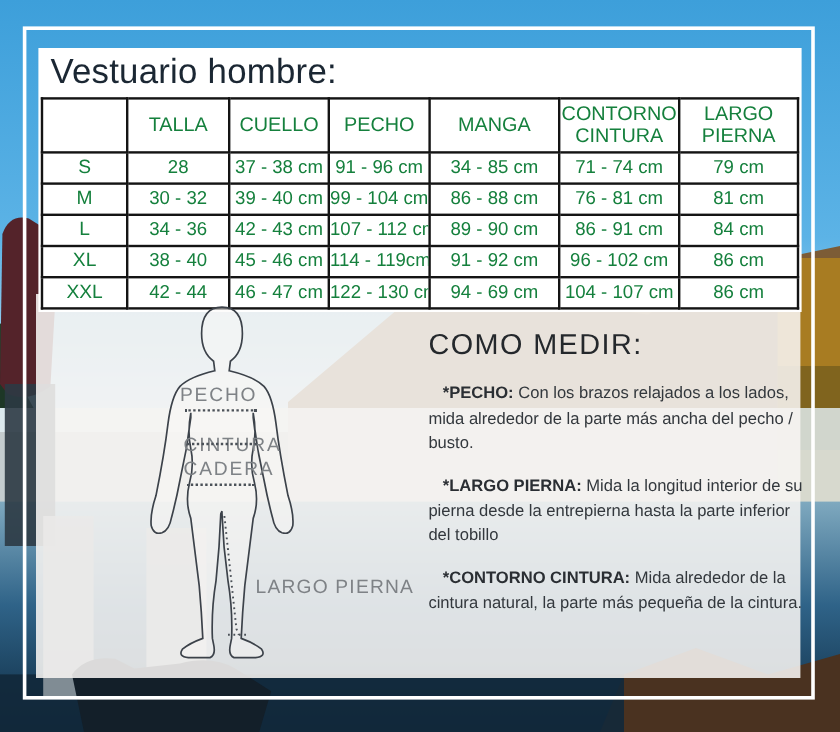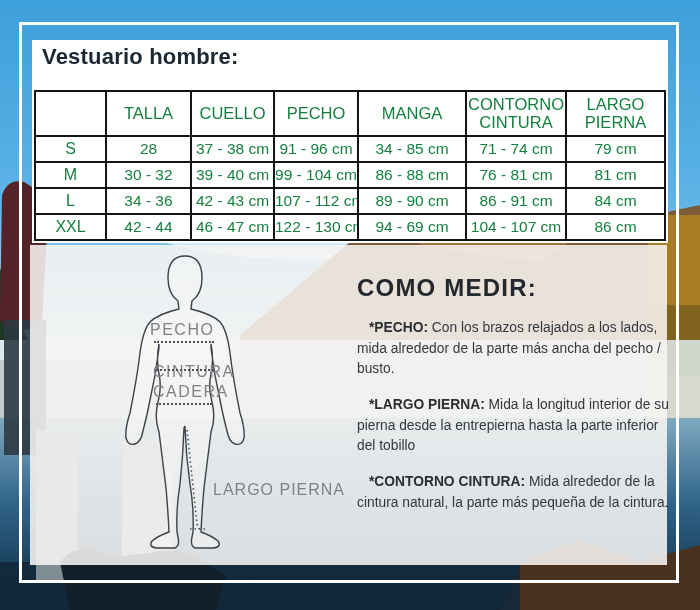--- a/index.html
+++ b/index.html
@@ -15,21 +15,21 @@
   }
   .frame{
     position:absolute;left:19px;top:22px;width:660px;height:561px;
     border:3px solid #ffffff;box-sizing:border-box;z-index:2;pointer-events:none;
   }
   .panel{
     position:absolute;left:32px;top:40px;width:636px;z-index:3;
     background:#ffffff;padding-bottom:2px;
   }
   .title{
-    margin:4px 0 20px 10px;font-size:22px;font-weight:700;color:#1b2733;
+    margin:4px 0 4px 10px;font-size:29px;font-weight:400;color:#1b2733;
     letter-spacing:.2px;
   }
   table.sizes{
     border-collapse:collapse;table-layout:fixed;width:630px;margin:0 auto;
     color:#15803d;
   }
   table.sizes th,table.sizes td{
     border:2px solid #141414;text-align:center;vertical-align:middle;
     font-weight:400;overflow:hidden;white-space:nowrap;
   }
@@ -44,21 +44,21 @@
   .diagram svg{position:absolute;left:0;top:0;}
   .dlbl{
     position:absolute;color:#7e8286;font-size:16px;letter-spacing:1.5px;
     line-height:1;white-space:nowrap;
   }
   .dots{position:absolute;height:0;border-top:2px dotted #4b5158;}
 
   
   .measure{position:absolute;left:357px;top:274px;width:318px;z-index:3;color:#33383d;}
   .measure h2{
-    margin:0 0 16px 0;font-size:24px;font-weight:700;color:#24282c;
+    margin:0 0 16px 0;font-size:24px;font-weight:400;color:#24282c;
     letter-spacing:1.2px;
   }
   .measure p{margin:0 0 15px 0;font-size:13.8px;line-height:1.5;}
   .measure b{font-weight:700;color:#2a2e33;margin-left:12px;}
 </style>
 </head>
 <body>
 
 <div class="stage">
 
@@ -143,20 +143,29 @@
           <tr>
             <td class="size-cell">L</td>
             <td class="value-cell">34 - 36</td>
             <td class="value-cell">42 - 43 cm</td>
             <td class="value-cell">107 - 112 cm</td>
             <td class="value-cell">89 - 90 cm</td>
             <td class="value-cell">86 - 91 cm</td>
             <td class="value-cell">84 cm</td>
           </tr>
           <tr>
+            <td class="size-cell">XL</td>
+            <td class="value-cell">38 - 40</td>
+            <td class="value-cell">45 - 46 cm</td>
+            <td class="value-cell">114 - 119cm</td>
+            <td class="value-cell">91 - 92 cm</td>
+            <td class="value-cell">96 - 102 cm</td>
+            <td class="value-cell">86 cm</td>
+          </tr>
+          <tr>
             <td class="size-cell">XXL</td>
             <td class="value-cell">42 - 44</td>
             <td class="value-cell">46 - 47 cm</td>
             <td class="value-cell">122 - 130 cm</td>
             <td class="value-cell">94 - 69 cm</td>
             <td class="value-cell">104 - 107 cm</td>
             <td class="value-cell">86 cm</td>
           </tr>
         </tbody>
     </table>

